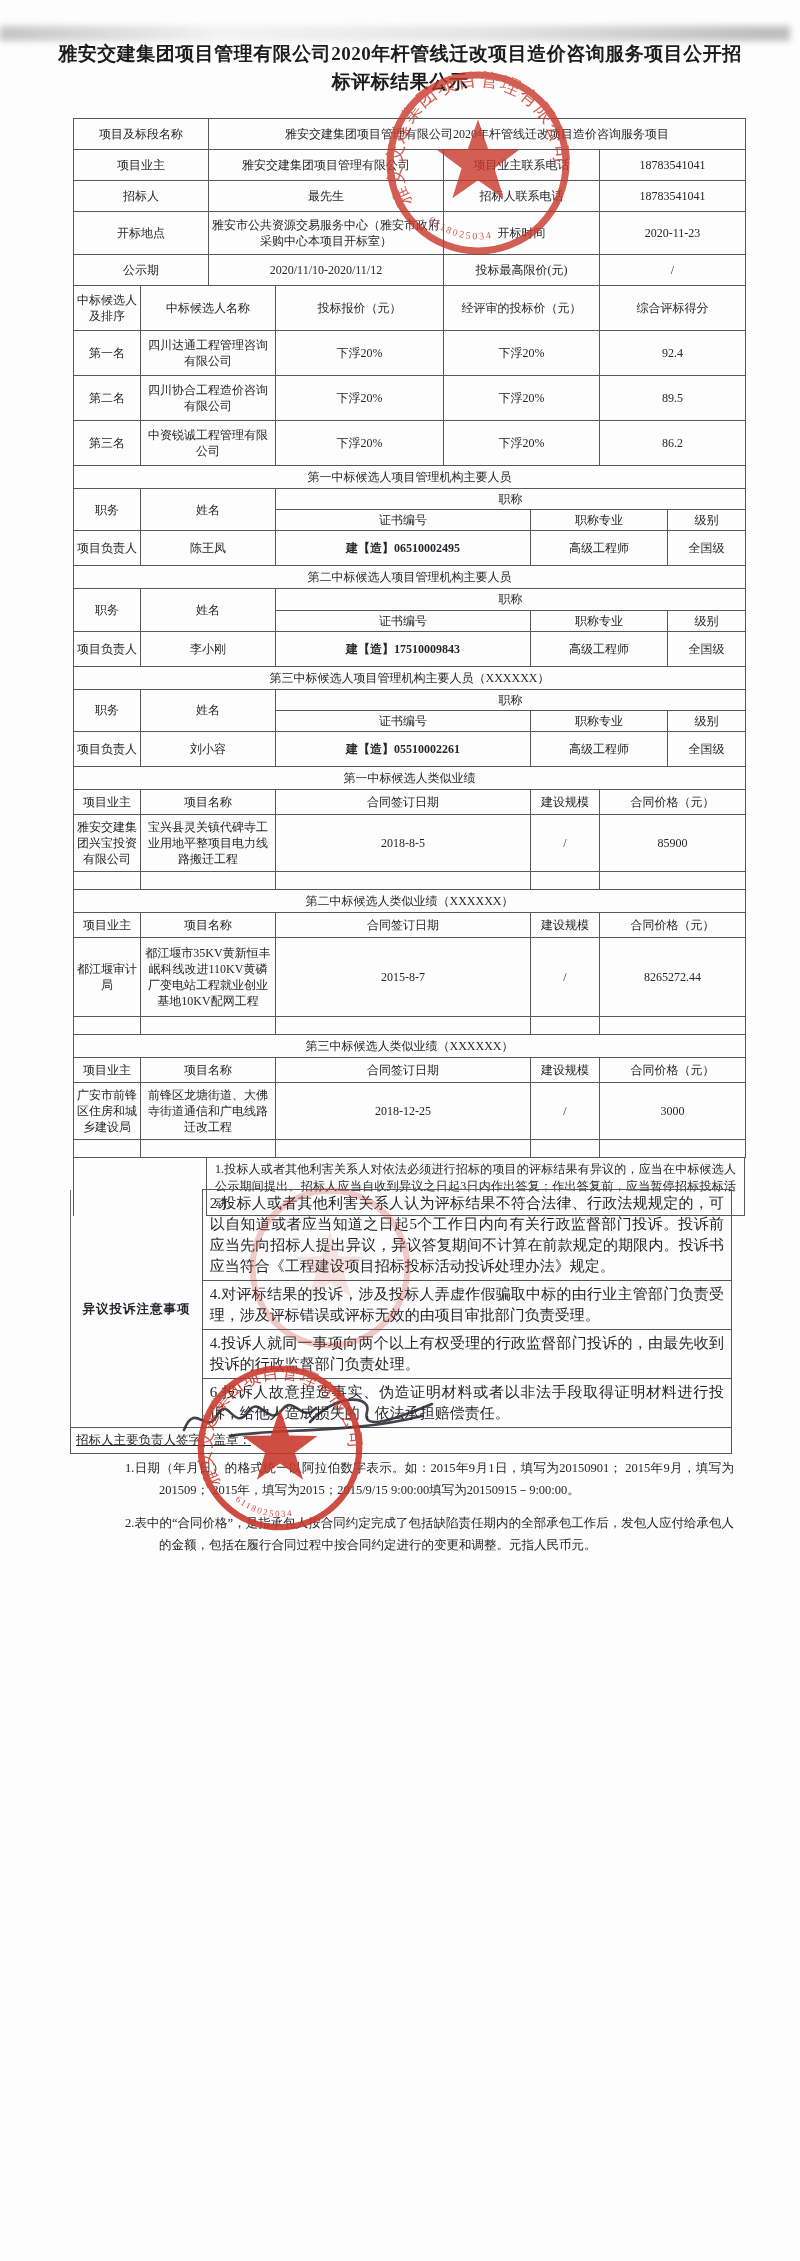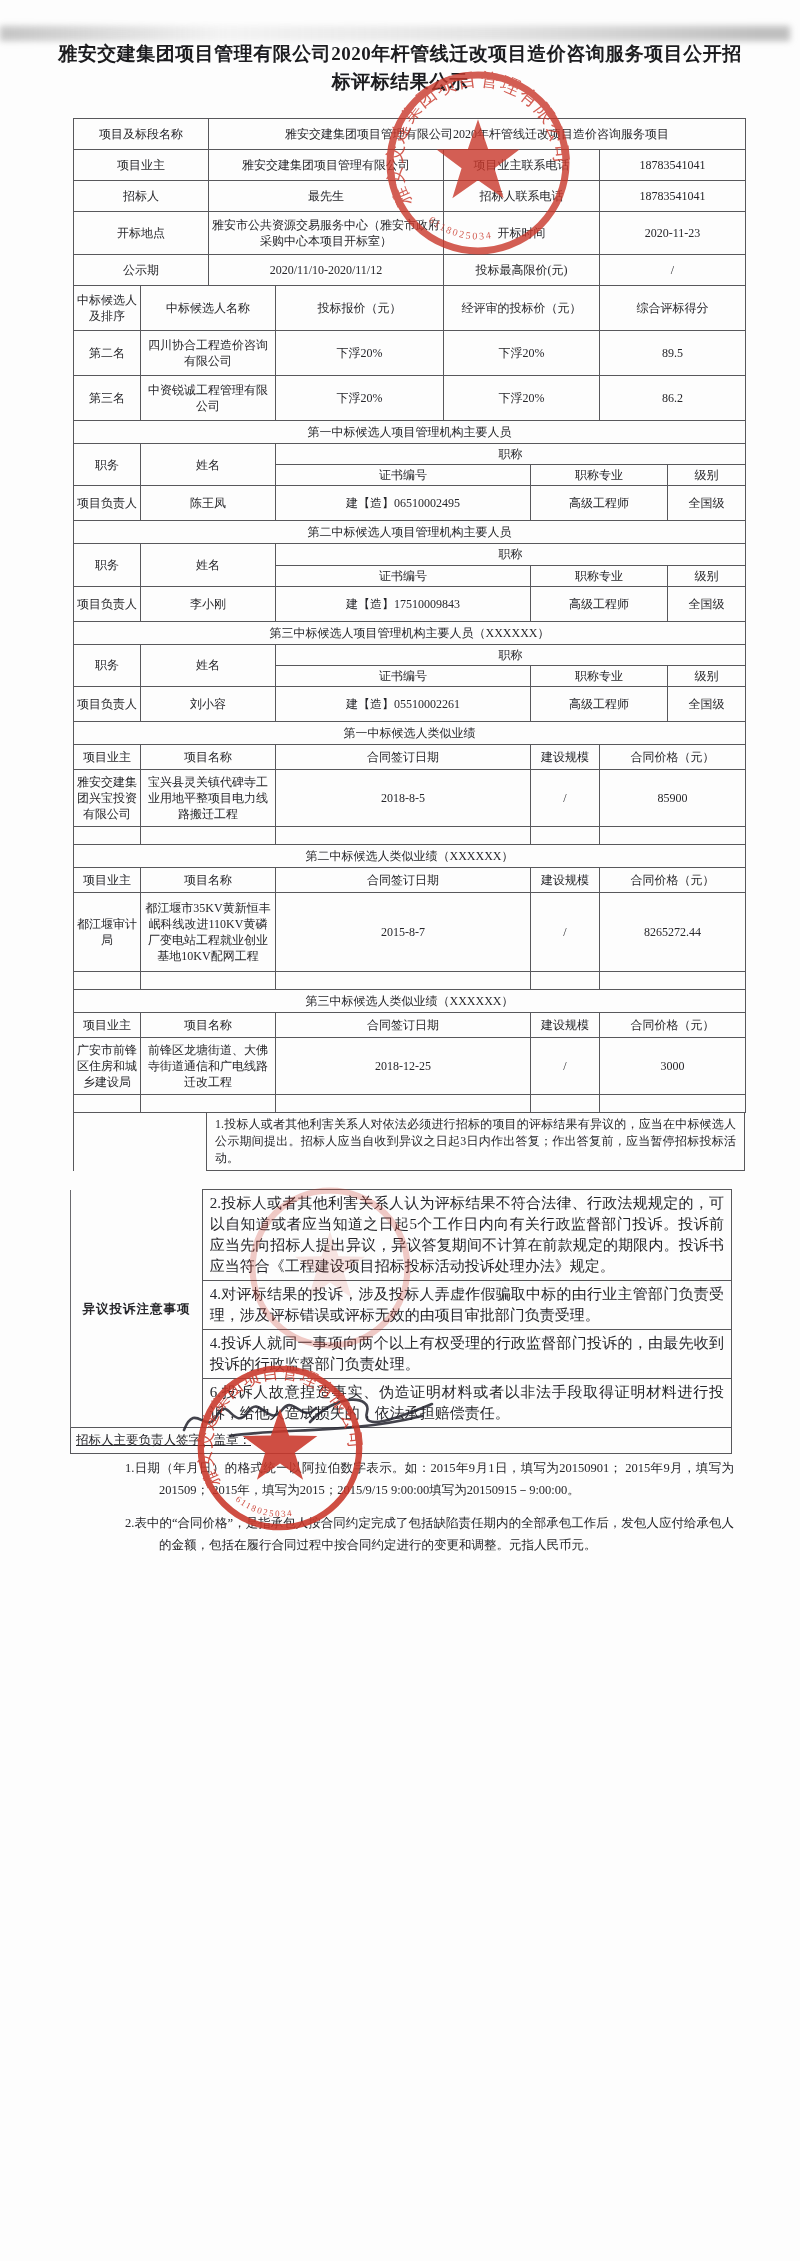--- a/index.html
+++ b/index.html
@@ -10,21 +10,21 @@
     filter:blur(3px);}
   .doc-title{position:absolute;top:40px;left:50px;width:700px;text-align:center;
     font-size:19px;font-weight:700;line-height:1.45;color:#1c1c1f;letter-spacing:.5px;}
   #block1{position:absolute;top:118px;left:73px;width:672px;}
   table{border-collapse:collapse;table-layout:fixed;width:672px;margin-top:-1px;}
   #block1 table:first-child{margin-top:0;}
   td,th{border:1px solid #58585c;font-weight:normal;text-align:center;vertical-align:middle;
     padding:2px 3px;font-size:12px;line-height:1.35;color:#26262a;word-break:break-all;}
   .h26{height:26px}.h38{height:38px}.h40{height:40px}.h20{height:18px}
   .h18{height:16px}.h32{height:30px}.h22{height:20px}.h52{height:52px}.h74{height:74px}.h14{height:13px}
-  .cert{font-weight:400;}
+  .cert{font-weight:700;}
   .note1-row{display:flex;width:672px;}
   .note1-spacer{width:132px;border-left:1px solid #58585c;}
   .note1-box{flex:1;border:1px solid #58585c;margin-top:-1px;padding:3px 8px;
     text-align:justify;font-size:12px;line-height:1.4;}
   #page2{position:absolute;top:1190px;left:70px;width:662px;}
   .obj-wrap{display:flex;width:662px;}
   .obj-label{width:131px;border-left:1px solid #6a6a6e;display:flex;align-items:center;
     justify-content:center;font-size:12.5px;letter-spacing:1px;font-weight:bold;}
   .obj-notes{width:531px;}
   .obj-note{border:1px solid #58585c;margin-top:-1px;padding:3px 7px;font-size:15px;
@@ -99,20 +99,27 @@
         </colgroup>
       <tbody>
           <tr>
         <th class="h40">中标候选人及排序</th>
         <th>中标候选人名称</th>
         <th>投标报价（元）</th>
         <th>经评审的投标价（元）</th>
         <th>综合评标得分</th>
       </tr>
       <tr>
+        <td class="h40">第一名</td>
+        <td>四川达通工程管理咨询有限公司</td>
+        <td>下浮20%</td>
+        <td>下浮20%</td>
+        <td>92.4</td>
+      </tr>
+      <tr>
         <td class="h40">第二名</td>
         <td>四川协合工程造价咨询有限公司</td>
         <td>下浮20%</td>
         <td>下浮20%</td>
         <td>89.5</td>
       </tr>
       <tr>
         <td class="h40">第三名</td>
         <td>中资锐诚工程管理有限公司</td>
         <td>下浮20%</td>

